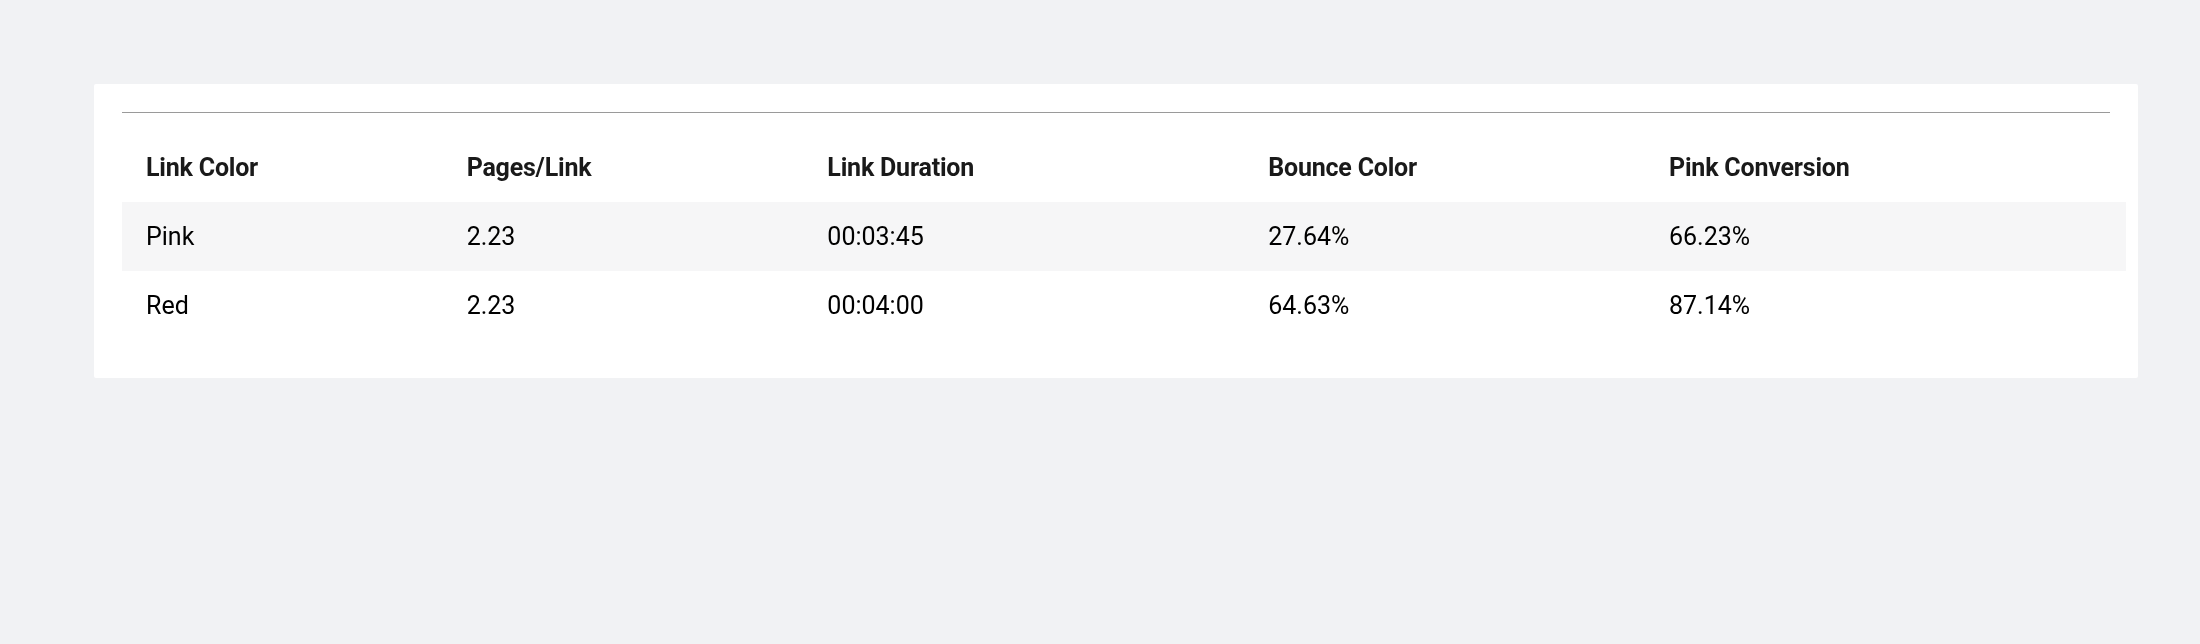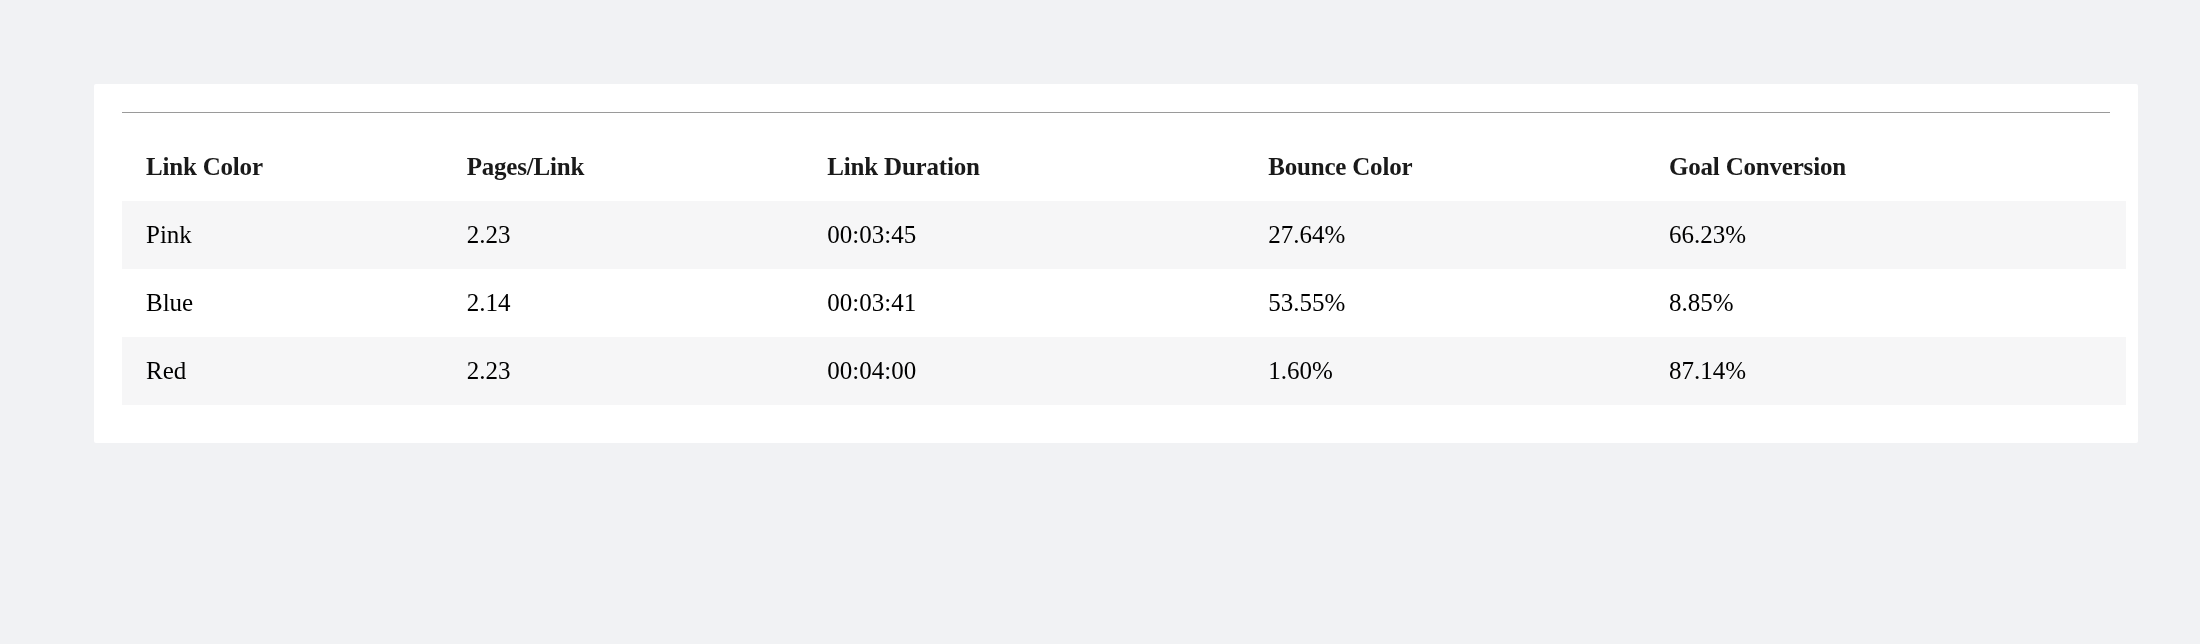--- a/index.html
+++ b/index.html
@@ -1,19 +1,18 @@
 <!DOCTYPE html>
 <html><head>
   <meta charset="utf-8">
   <style>
     * {
       margin: 8px;
       padding: 0;
       box-sizing: border-box;
-      font-family: Liberation Serif, serif;
     }
     body {
       background-color: #f1f2f4;
       font-family: -apple-system, BlinkMacSystemFont, 'Segoe UI', Roboto, Helvetica, Arial, sans-serif;
       padding: 60px 70px;
       width: 2200px;
       min-height: 644px;
     }
     .card {
       background-color: #ffffff;
@@ -68,40 +67,33 @@
       <col class="col-3">
       <col class="col-4">
       <col class="col-5">
     </colgroup>
     <thead>
       <tr>
         <th>Link Color</th>
         <th>Pages/Link</th>
         <th>Link Duration</th>
         <th>Bounce Color</th>
-        <th>Goal Conversion</th>
+        <th>Pink Conversion</th>
       </tr>
     </thead>
     <tbody>
       <tr>
         <td>Pink</td>
         <td>2.23</td>
         <td>00:03:45</td>
         <td>27.64%</td>
         <td>66.23%</td>
       </tr>
       <tr>
-        <td>Blue</td>
-        <td>2.14</td>
-        <td>00:03:41</td>
-        <td>53.55%</td>
-        <td>8.85%</td>
-      </tr>
-      <tr>
         <td>Red</td>
         <td>2.23</td>
         <td>00:04:00</td>
-        <td>1.60%</td>
+        <td>64.63%</td>
         <td>87.14%</td>
       </tr>
     </tbody>
   </table>
 </div>
 
 </body></html>

